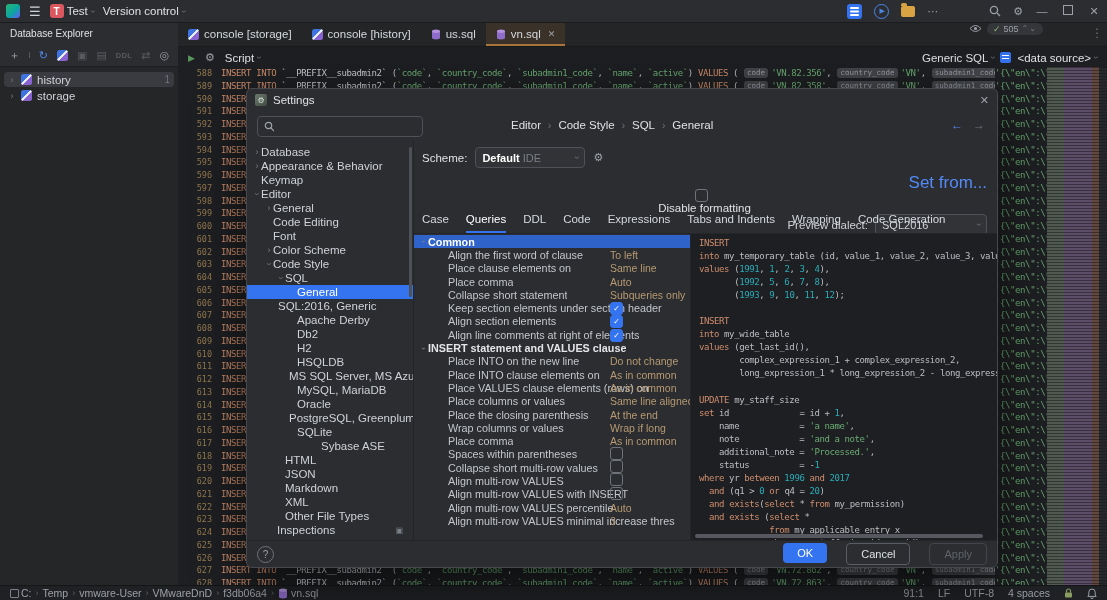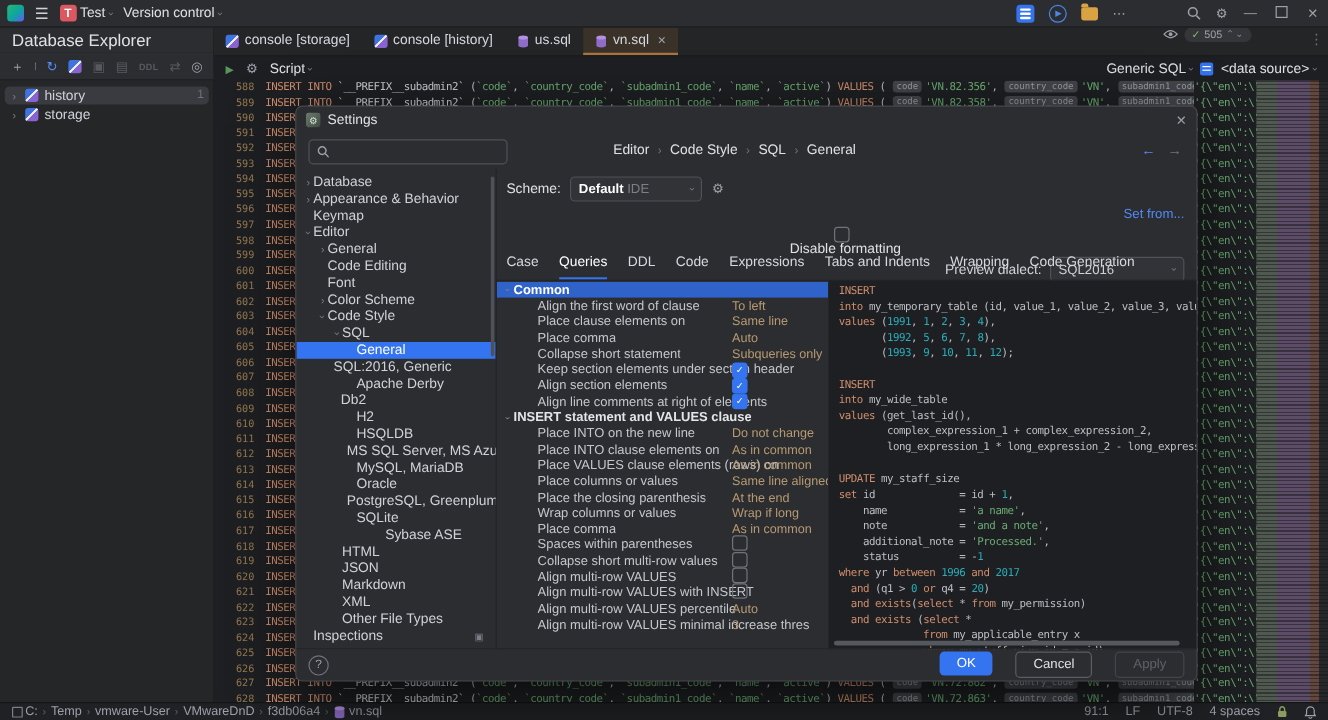--- a/index.html
+++ b/index.html
@@ -25,21 +25,21 @@
   .runcircle{width:13px;height:13px;border-radius:50%;border:1.4px solid #4a86e8;display:flex;align-items:center;justify-content:center;}
   .runcircle span{color:#4a86e8;font-size:7px;margin-left:1px;}
   .foldericon{width:14px;height:11px;background:#d9a343;border-radius:2px;position:relative;}
   .foldericon:before{content:"";position:absolute;top:-3px;left:0;width:6px;height:3px;background:#d9a343;border-radius:2px 2px 0 0;}
   .dots{color:#9da0a8;letter-spacing:1px;font-size:11px;}
   .winbtn{color:#9da0a8;font-size:11px;width:14px;text-align:center;}
   .sqbox{width:8px;height:8px;border:1px solid #9da0a8;display:inline-block;}
 
   
   #sidebar{position:absolute;top:22px;left:0;width:178px;bottom:14px;background:#242628;border-right:1px solid #141517;}
-  .sb-title{height:22px;display:flex;align-items:center;padding:0 10px;font-size:14px;color:#dfe1e5;background:#2b2d30;}
+  .sb-title{height:22px;display:flex;align-items:center;padding:0 10px;font-size:10px;color:#dfe1e5;background:#2b2d30;}
   .sb-toolbar{height:22px;display:flex;align-items:center;gap:9px;padding:0 9px;background:#2b2d30;
               border-bottom:1px solid #1d1e21;color:#9da0a8;font-size:11px;}
   .sb-toolbar .dis{opacity:.38;}
   .ddl-txt{font-size:7.5px;font-weight:bold;letter-spacing:.3px;}
   .sb-body{padding-top:4px;}
   .sb-row{height:15px;display:flex;align-items:center;gap:5px;margin:1px 4px;padding:0 4px;border-radius:4px;font-size:11.5px;color:#cfd2d8;}
   .sb-row.hl{background:#393b40;}
   .sb-badge{margin-left:auto;color:#6f737a;font-size:10px;}
   .ic-console{width:11px;height:11px;border-radius:2.5px;flex:none;
       background:linear-gradient(135deg,#3f74e0 0 44%,#e8ecf5 44% 56%,#8a63d2 56% 100%);}
@@ -113,21 +113,21 @@
   .tr-row.sel{background:#3574f0;color:#fff;}
   .tr-trail{margin-left:auto;margin-right:10px;color:#7b7f87;font-size:8px;}
   .tree-scroll{position:absolute;right:1px;top:6px;width:3px;height:150px;background:#4e5157;border-radius:2px;}
 
   .dlg-content{flex:1;position:relative;min-width:0;}
   .scheme-row{position:absolute;top:6px;left:8px;display:flex;align-items:center;gap:8px;font-size:11.5px;}
   .select{height:19px;border:1px solid #4e5157;border-radius:4px;background:#313337;display:flex;
           align-items:center;gap:3px;padding:0 6px;font-size:11px;}
   .select b{font-weight:bold;color:#fff;}
   .select .muted{color:#7b7f87;}
-  .setfrom{position:absolute;top:32px;right:10px;color:#548af7;font-size:11px;}
+  .setfrom{position:absolute;top:32px;right:10px;color:#548af7;font-size:17px;}
   .fmt-row{position:absolute;top:48px;left:8px;right:10px;display:flex;align-items:center;font-size:11.5px;flex-direction:column;}
   .cb{width:11px;height:11px;border:1px solid #6f737a;border-radius:3px;display:inline-flex;align-items:center;
       justify-content:center;margin-right:6px;flex:none;}
   .cb.on{background:#3574f0;border-color:#3574f0;color:#fff;font-size:8px;}
   .dialect{margin-left:auto;display:flex;align-items:center;gap:7px;color:#cfd2d8;}
   .dlg-tabs{position:absolute;top:72px;left:8px;right:0;height:20px;display:flex;gap:17px;font-size:11.5px;color:#d5d8de;}
   .dtab{padding-bottom:3px;}
   .dtab.active{box-shadow:inset 0 -2px 0 #3574f0;color:#fff;}
   .panes{position:absolute;top:92px;left:0;right:0;bottom:0;display:flex;border-top:1px solid #232528;}
   .options{flex:0 0 276px;overflow:hidden;position:relative;padding-top:1px;}
@@ -449,21 +449,21 @@
             <span>General</span>
           </div>
           <div class="tr-row" style="padding-left: 23px;">
             <span class="tree-chev"></span>
             <span>SQL:2016, Generic</span>
           </div>
           <div class="tr-row" style="padding-left: 42px;">
             <span class="tree-chev"></span>
             <span>Apache Derby</span>
           </div>
-          <div class="tr-row" style="padding-left: 29px;">
+          <div class="tr-row" style="padding-left: 42px;">
             <span class="tree-chev"></span>
             <span>Db2</span>
           </div>
           <div class="tr-row" style="padding-left: 42px;">
             <span class="tree-chev"></span>
             <span>H2</span>
           </div>
           <div class="tr-row" style="padding-left: 42px;">
             <span class="tree-chev"></span>
             <span>HSQLDB</span>
@@ -505,21 +505,21 @@
             <span>Markdown</span>
           </div>
           <div class="tr-row" style="padding-left: 30px;">
             <span class="tree-chev"></span>
             <span>XML</span>
           </div>
           <div class="tr-row" style="padding-left: 30px;">
             <span class="tree-chev"></span>
             <span>Other File Types</span>
           </div>
-          <div class="tr-row" style="padding-left: 6px;">
+          <div class="tr-row" style="padding-left: 22px;">
             <span class="tree-chev"></span>
             <span>Inspections</span>
             <span class="tr-trail">▣</span>
           </div>
         </div>
       <div class="dlg-content">
         <div class="scheme-row">
           <span>Scheme:</span>
           <span class="select" style="width:96px">
             <b>Default</b>

